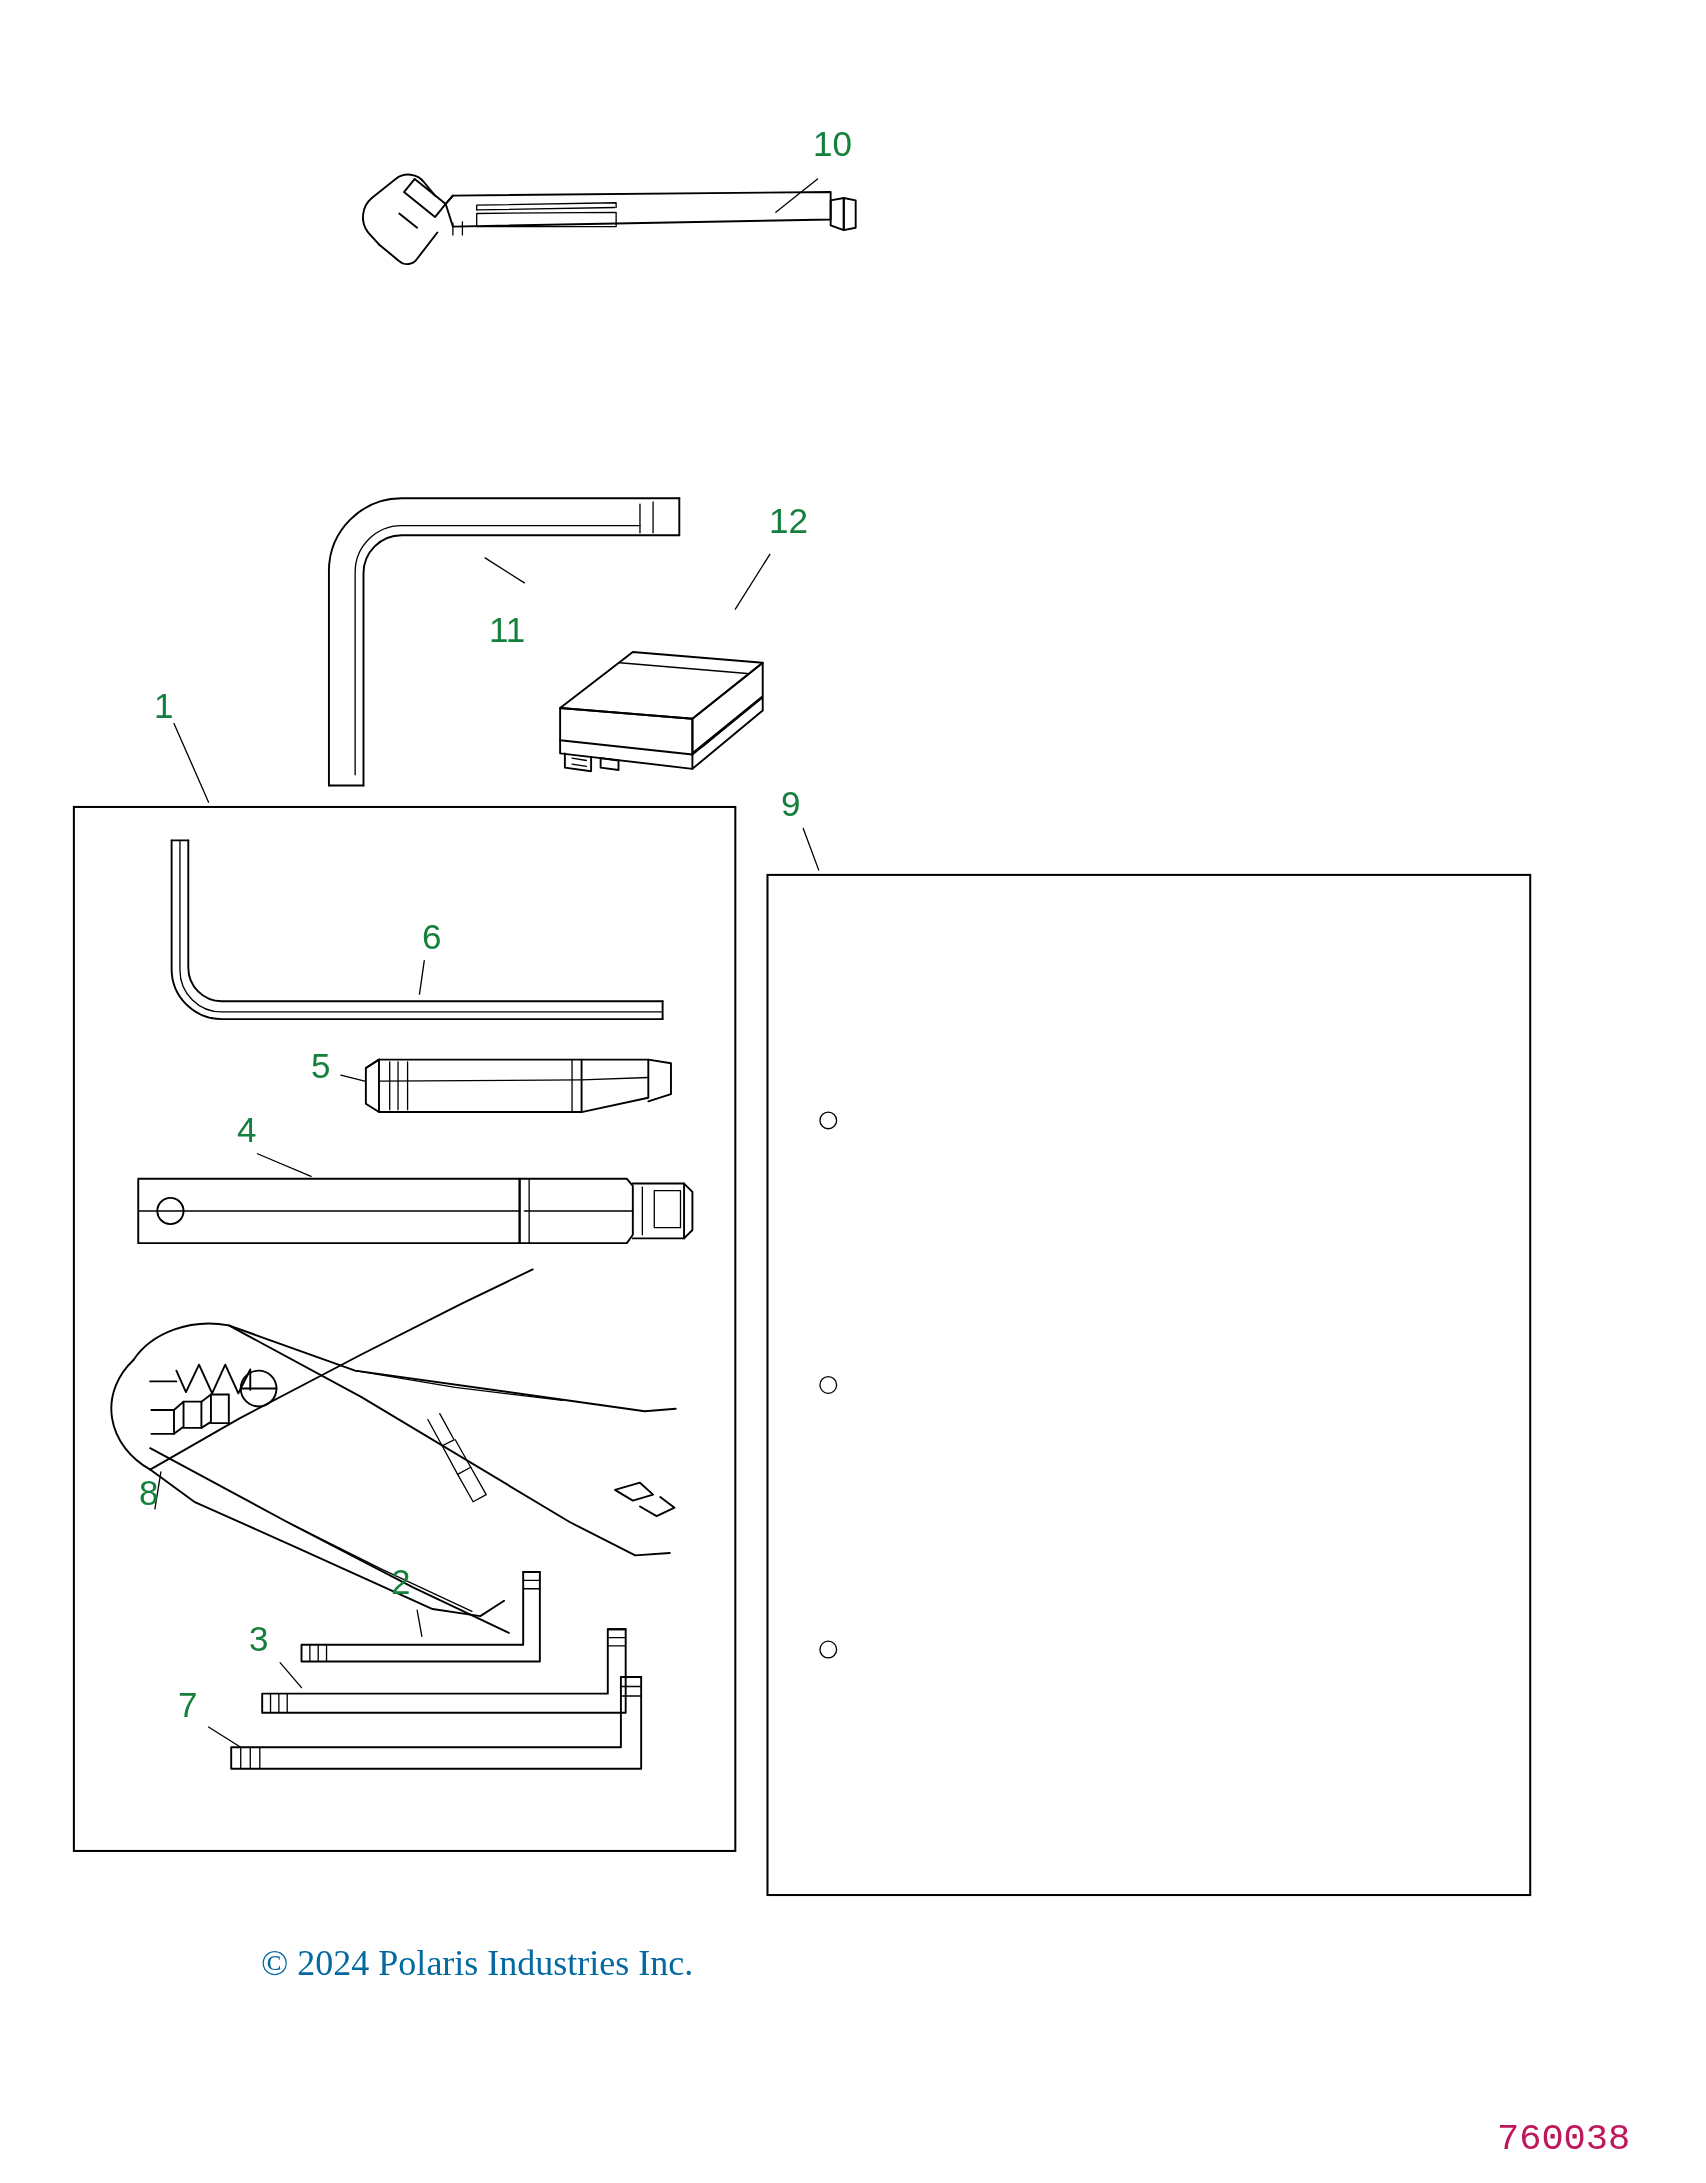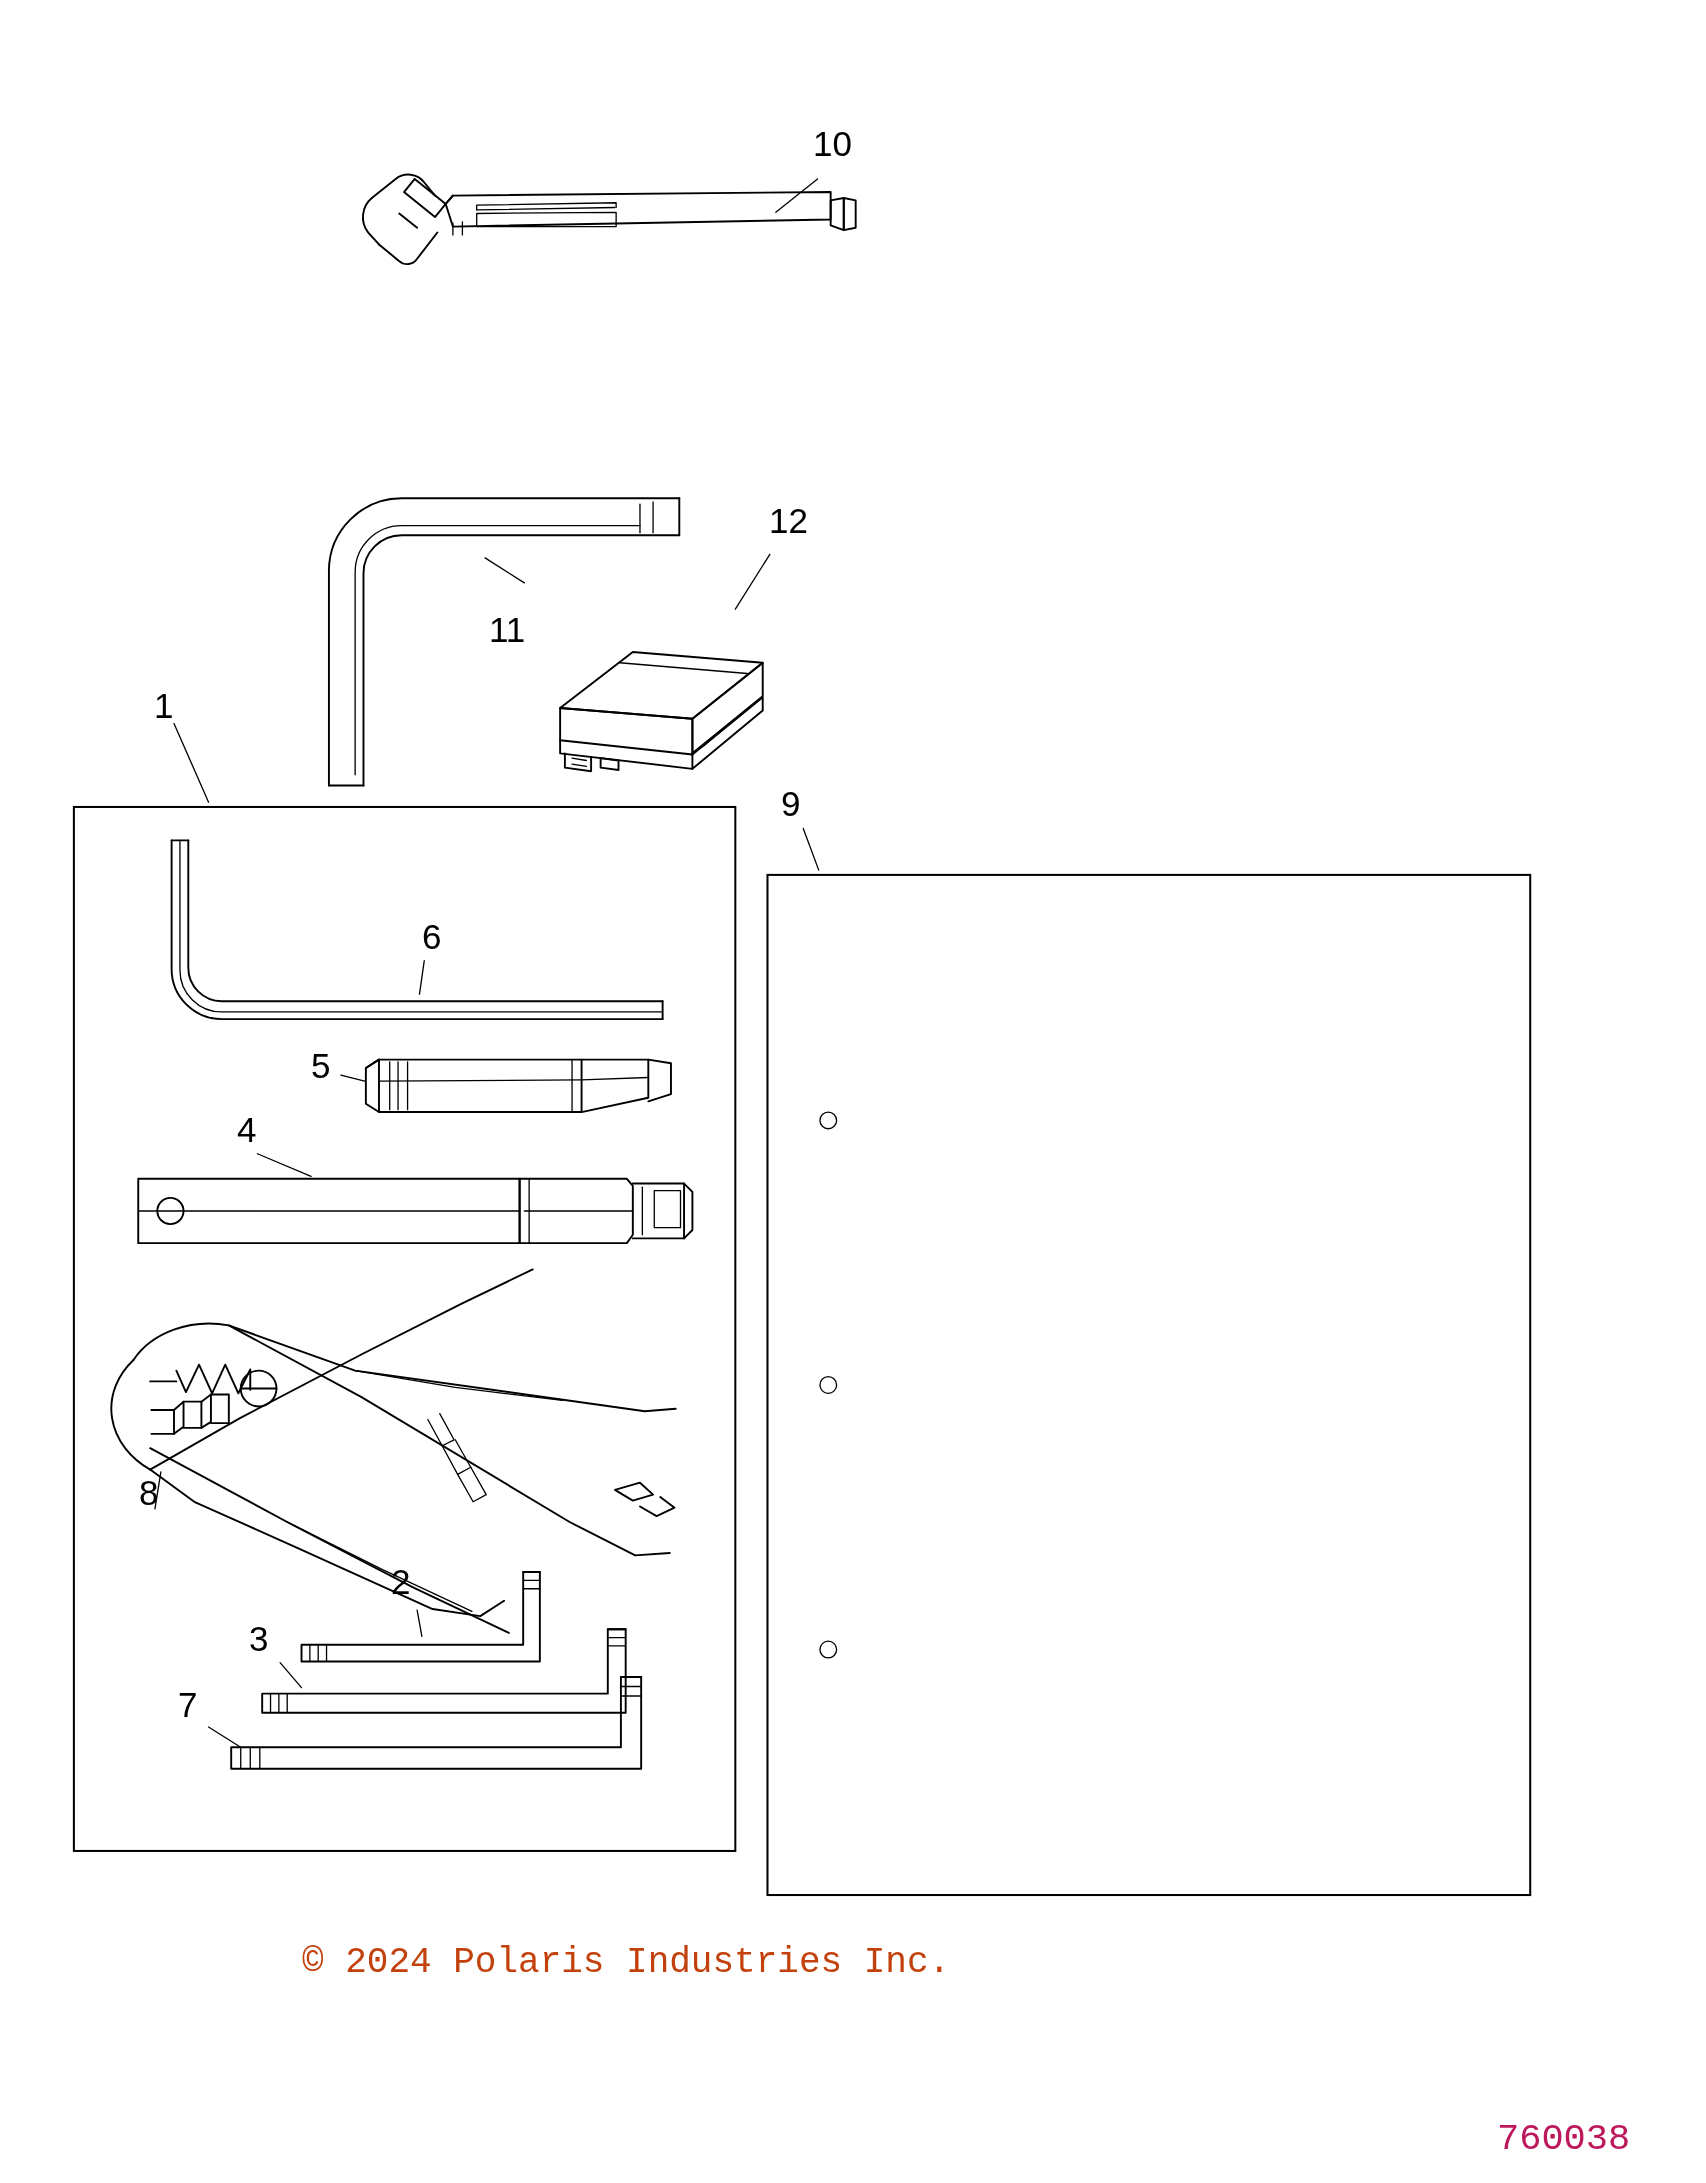--- a/index.html
+++ b/index.html
@@ -16,30 +16,29 @@
     width: 1706px;
     height: 2183px;
     background: #ffffff;
     overflow: hidden;
   }
   .callout {
     position: absolute;
     font-family: "Liberation Sans", sans-serif;
     font-size: 35px;
     line-height: 35px;
-    color: #000000;
+    color: #15803d;
     white-space: nowrap;
   }
   .copyright {
     position: absolute;
-    font-family: Liberation Mono, monospace;
+    font-family: Liberation Serif, serif;
     font-size: 36px;
-    color: #c2410c;
+    color: #0369a1;
     white-space: nowrap;
-    margin-left: 41px;
   }
   .partnum {
     position: absolute;
     font-family: Liberation Mono, monospace;
     font-size: 37px;
     color: #be185d;
     white-space: nowrap;
   }
   svg.art {
     position: absolute;

